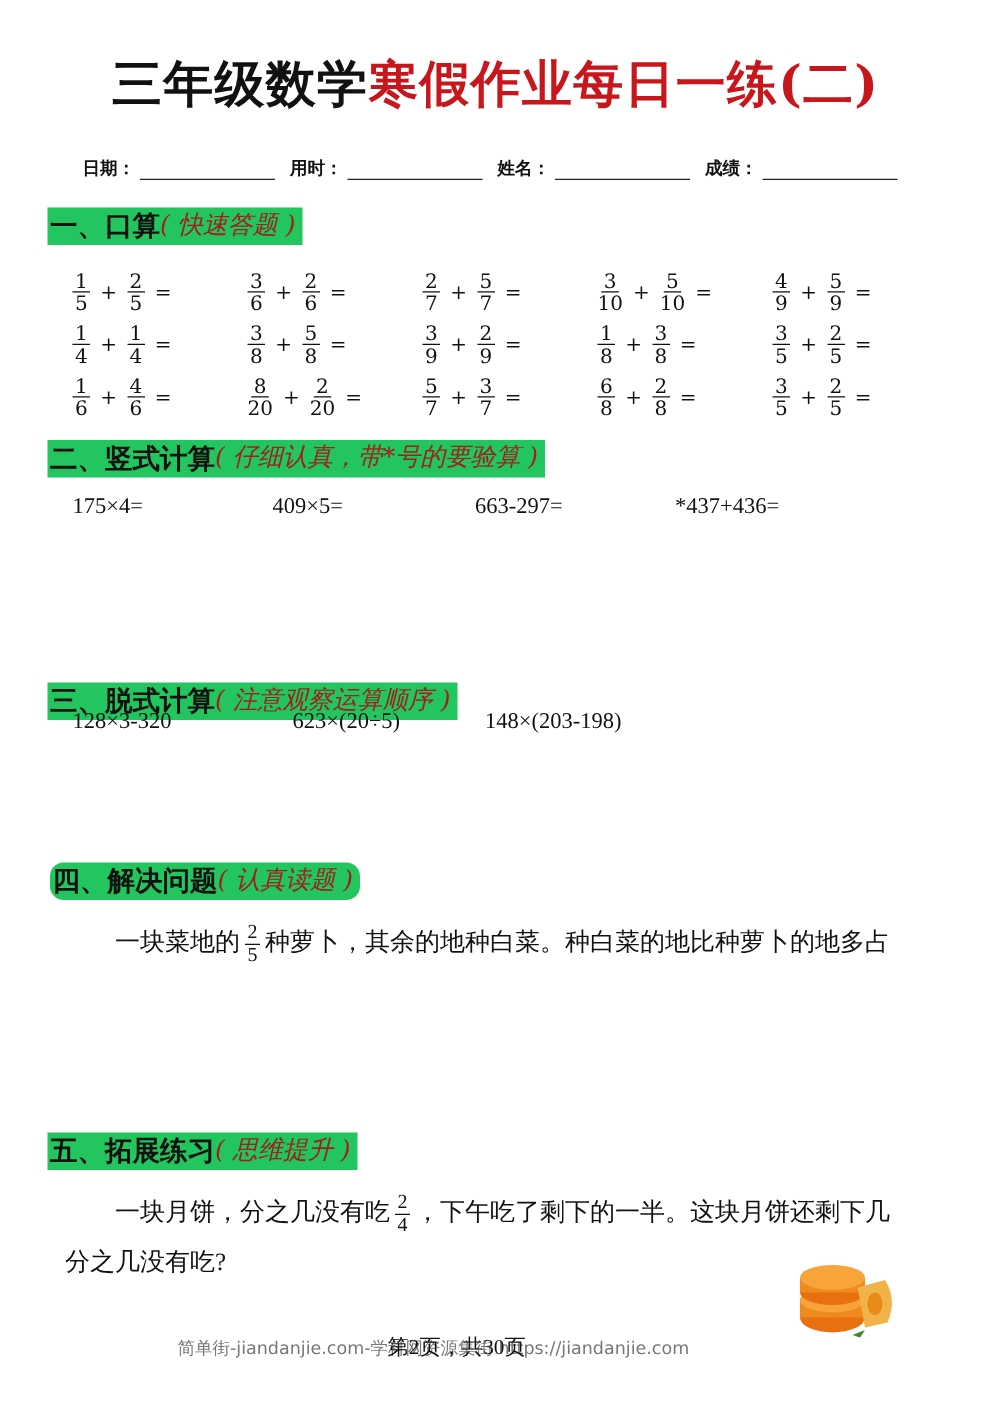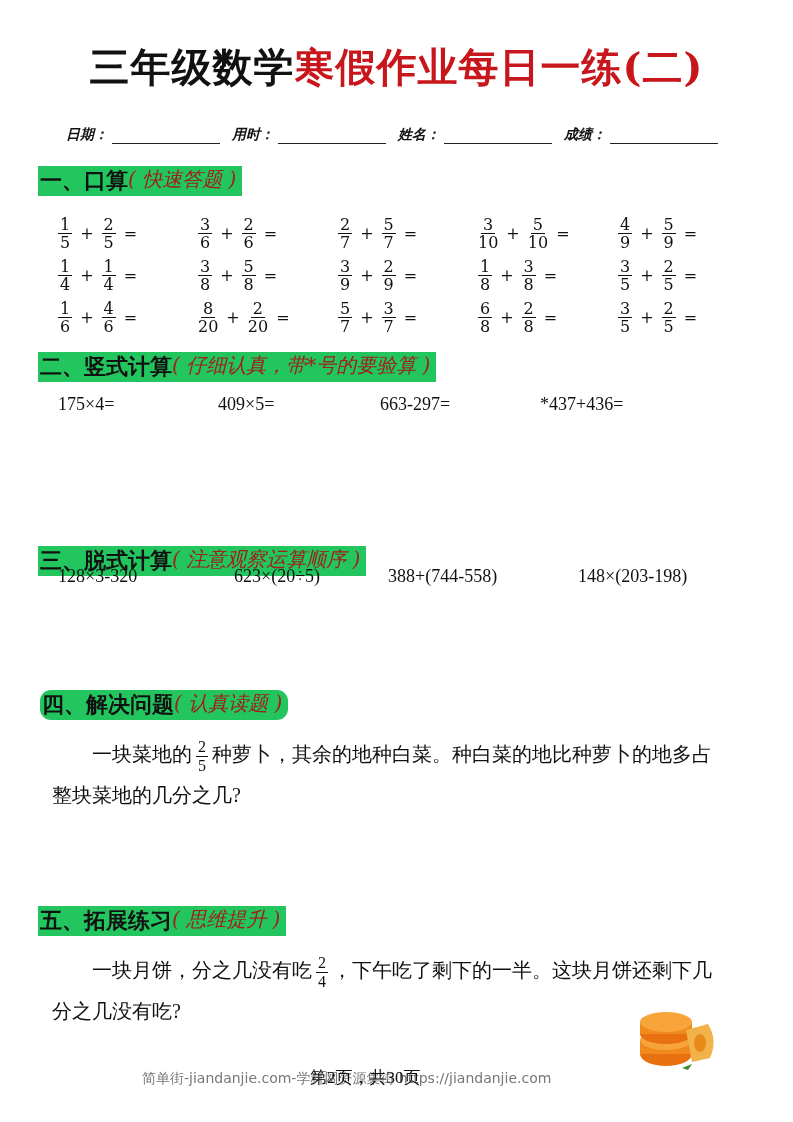--- a/index.html
+++ b/index.html
@@ -1,20 +1,20 @@
 <!DOCTYPE html>
 <html><head>
 <meta charset="utf-8">
 <style>
   html,body{margin:0;padding:0;background:#fff;}
   body{width:793px;height:1122px;position:relative;overflow:hidden;font-family:"DejaVu Serif",serif;color:#111;}
   .title{position:absolute;top:40px;left:0;width:793px;text-align:center;font-size:40px;font-weight:bold;letter-spacing:1px;font-family:"DejaVu Serif",serif;}
   .title .black{color:#111;}
   .title .red{color:#c8161d;}
-  .info{position:absolute;top:126px;left:66px;font-family:"DejaVu Sans",sans-serif;font-size:14px;font-weight:bold;display:flex;gap:0;font-style:italic;}
+  .info{position:absolute;top:126px;left:66px;font-family:"DejaVu Sans",sans-serif;font-size:14px;font-weight:bold;display:flex;gap:0;}
   .info .field{display:flex;align-items:flex-end;margin-right:12px;}
   .info .blank{display:inline-block;width:108px;border-bottom:1px solid #222;height:16px;margin-left:4px;}
   .sec{position:absolute;left:38px;background:#22c55e;height:30px;display:flex;align-items:flex-start;padding:0 6px 0 2px;}
   .sec .h{font-size:22px;font-weight:bold;color:#111;font-family:"DejaVu Serif",serif;}
   .sec .hint{font-size:20px;color:#a0201a;font-family:"DejaVu Serif",serif;font-style:italic;}
   .frac-grid{position:absolute;top:212px;left:58px;width:700px;}
   .frow{display:flex;height:42px;}
   .fcell{width:146px;display:flex;align-items:center;font-family:"DejaVu Serif",serif;font-size:16px;}
   .frac{display:inline-flex;flex-direction:column;align-items:center;line-height:17px;}
   .frac .n{border-bottom:1.5px solid #111;padding:0 2px;}
@@ -258,34 +258,32 @@
   <span>*437+436=</span>
 </div>
 
 <div class="sec" style="top:546px;">
   <span class="h">三、脱式计算</span>
     <span class="hint">( 注意观察运算顺序 )</span>
 </div>
 <div class="calc-row" style="top:566px;">
   <span style="width:176px">128×3-320</span>
   <span style="width:154px">623×(20÷5)</span>
-  <span style="width:190px">388+(744-558)</span>
   <span>148×(203-198)</span>
 </div>
 
 <div class="sec" style="top:690px;left:40px;border-radius:11px;">
   <span class="h">四、解决问题</span>
     <span class="hint">( 认真读题 )</span>
 </div>
 <div class="prob" style="top:734px;">
   <span class="indent"></span><span>一块菜地的</span><span class="ifrac">
       <span class="n">2</span>
       <span>5</span>
     </span><span>种萝卜，其余的地种白菜。种白菜的地比种萝卜的地多占</span><br>
-  <span>整块菜地的几分之几?</span>
 </div>
 
 <div class="sec" style="top:906px;">
   <span class="h">五、拓展练习</span>
     <span class="hint">( 思维提升 )</span>
 </div>
 <div class="prob" style="top:950px;">
   <span class="indent"></span><span>一块月饼，分之几没有吃</span><span class="ifrac">
       <span class="n">2</span>
       <span>4</span>

